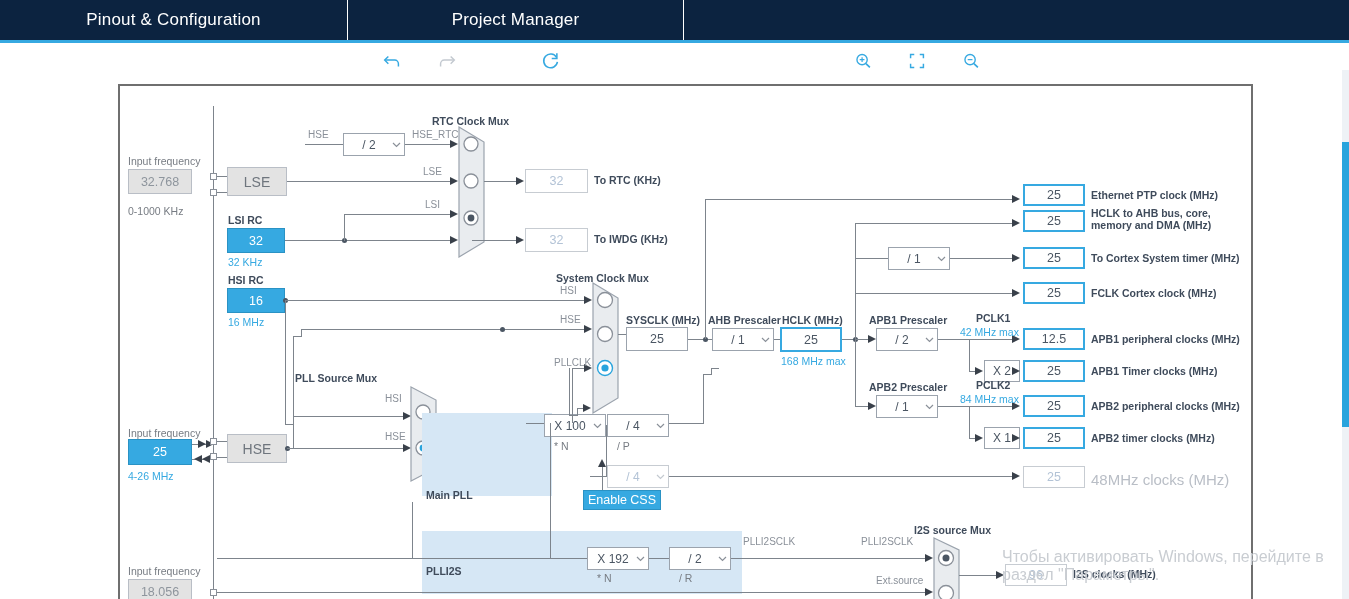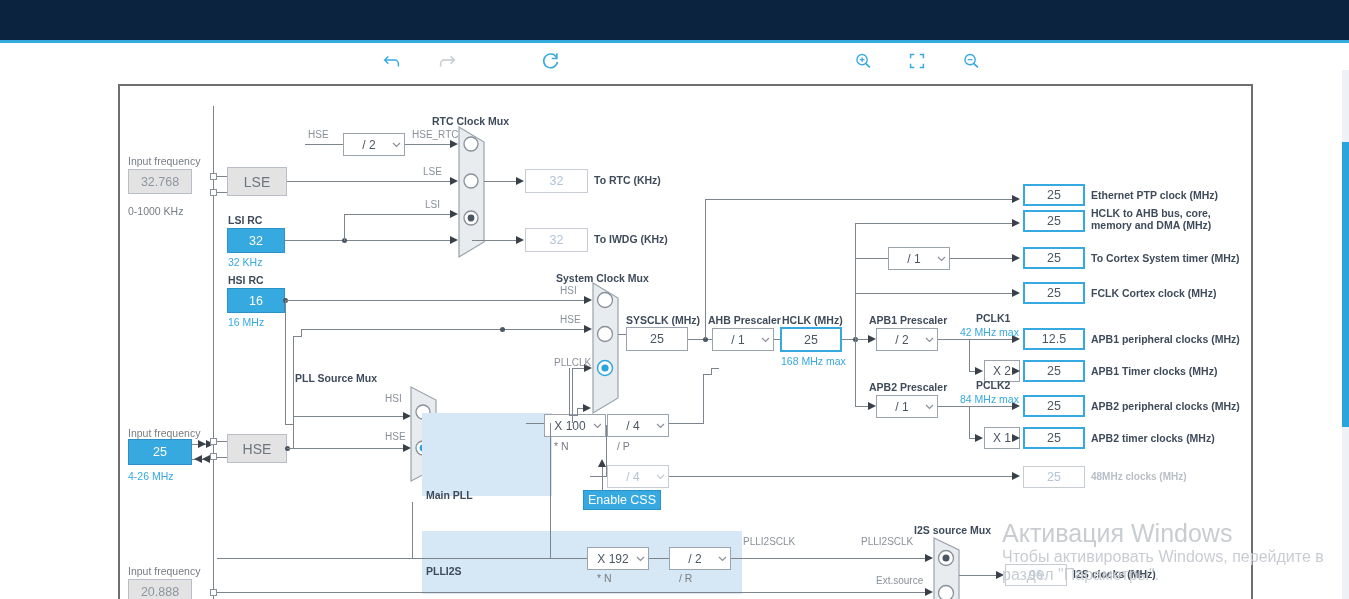--- a/index.html
+++ b/index.html
@@ -25,21 +25,21 @@
   .canvas{position:absolute;left:118px;top:84px;width:1135px;height:515px;
           background:#ffffff;border:2px solid #6f6f6f;border-bottom:none;box-sizing:border-box;overflow:hidden;}
   .inner{position:absolute;left:0;top:0;width:1131px;height:513px;}
 
   
   .lbl{position:absolute;font-size:10.5px;color:#777c83;white-space:nowrap;}
   .lbl-dark{position:absolute;font-size:10.5px;color:#3f4b5b;font-weight:bold;white-space:nowrap;}
   .lbl-blue{position:absolute;font-size:10.5px;color:#36a9e1;white-space:nowrap;}
   .lbl-sig{position:absolute;font-size:10px;color:#8a9099;white-space:nowrap;}
   .lbl-out{position:absolute;font-size:10.5px;color:#3f4b5b;font-weight:bold;white-space:nowrap;line-height:12px;}
-  .lbl-out-dim{position:absolute;font-size:10px;color:#b9bec6;font-weight:bold;white-space:nowrap;}
+  .lbl-out-dim{position:absolute;font-size:15px;color:#b9bec6;font-weight:normal;white-space:nowrap;}
 
   
   .vbox{position:absolute;box-sizing:border-box;display:flex;align-items:center;justify-content:center;
         font-size:12.5px;}
   .vbox.dim{border:1px solid #c7ccd2;background:#fff;color:#b3c3d6;}
   .vbox.plain{border:1px solid #9ba3ad;background:#fff;color:#4b5663;}
   .vbox.hl{border:2px solid #36a9e1;background:#fff;color:#4b5663;}
   .vbox.blue{background:#36a9e1;border:1px solid #2a92c4;color:#ffffff;font-size:12.5px;}
   .vbox.grey{background:#e3e3e3;border:1px solid #b9bec6;color:#8e959d;justify-content:center;}
 
@@ -87,20 +87,26 @@
   
   .vscroll{position:absolute;right:0;top:70px;width:7px;height:529px;background:#eef2f6;}
   .vthumb{position:absolute;right:0;top:72px;width:7px;height:285px;background:#29a4dd;}
 </style>
 </head>
 <body>
 
 <div id="root">
 
   <div class="tabbar">
+    <div class="tab sep" style="width:348px">
+      <span>Pinout &amp; Configuration</span>
+    </div>
+    <div class="tab sep" style="width:336px">
+      <span>Project Manager</span>
+    </div>
   </div>
   <div class="tabbar-underline"></div>
 
   <div class="toolbar">
     <div class="tb-btn" style="left:380px;width:24px">
       <svg class="tb-ico" viewBox="0 0 24 24">
         <path d="M8 7 L4 11 L8 15" fill="none" stroke="#36a9e1" stroke-width="1.6"></path>
         <path d="M4.5 11 H15 a4 4 0 0 1 4 4 V18" fill="none" stroke="#36a9e1" stroke-width="1.6"></path>
       </svg>
     </div>
@@ -528,21 +534,21 @@
     </div>
     <div class="lbl-out" style="left:971px;top:346px">APB2 timer clocks (MHz)</div>
 
     <div class="vbox dim" style="left:903px;top:380px;width:62px;height:22px">
       <span>25</span>
     </div>
     <div class="lbl-out-dim" style="left:971px;top:385px">48MHz clocks (MHz)</div>
 
     <div class="lbl" style="left:8px;top:479px">Input frequency</div>
     <div class="vbox grey" style="left:8px;top:493px;width:64px;height:25px">
-      <span>20.888</span>
+      <span>18.056</span>
     </div>
     <div class="term" style="left:90px;top:503px"></div>
     <div class="h" style="left:97px;top:506px;width:700px"></div>
 
     <div class="pllbg" style="left:302px;top:445px;width:320px;height:63px"></div>
     <div class="lbl-dark" style="left:306px;top:479px">PLLI2S</div>
 
     <div class="v" style="left:430px;top:337px;height:0"></div>
     <div class="v" style="left:308px;top:390px;height:0"></div>
     <div class="v" style="left:292px;top:390px;height:0"></div>
@@ -596,21 +602,20 @@
     <div class="h" style="left:839px;top:489px;width:37px"></div>
     <div class="ar" style="left:876px;top:484.5px"></div>
     <div class="vbox dim" style="left:885px;top:478px;width:62px;height:22px">
       <span>96</span>
     </div>
     <div class="lbl-out" style="left:953px;top:482px">I2S clocks (MHz)</div>
 
    </div>
   </div>
 
-  <div class="wm wm1" style="left:1002px;top:519px">Активация Windows</div>
   <div class="wm wm2" style="left:1002px;top:546px">Чтобы активировать Windows, перейдите в</div>
   <div class="wm wm2" style="left:1002px;top:564px">раздел "Параметры".</div>
 
   <div class="vscroll">
     <div class="vthumb"></div>
   </div>
 
 </div>
 
 </body></html>

